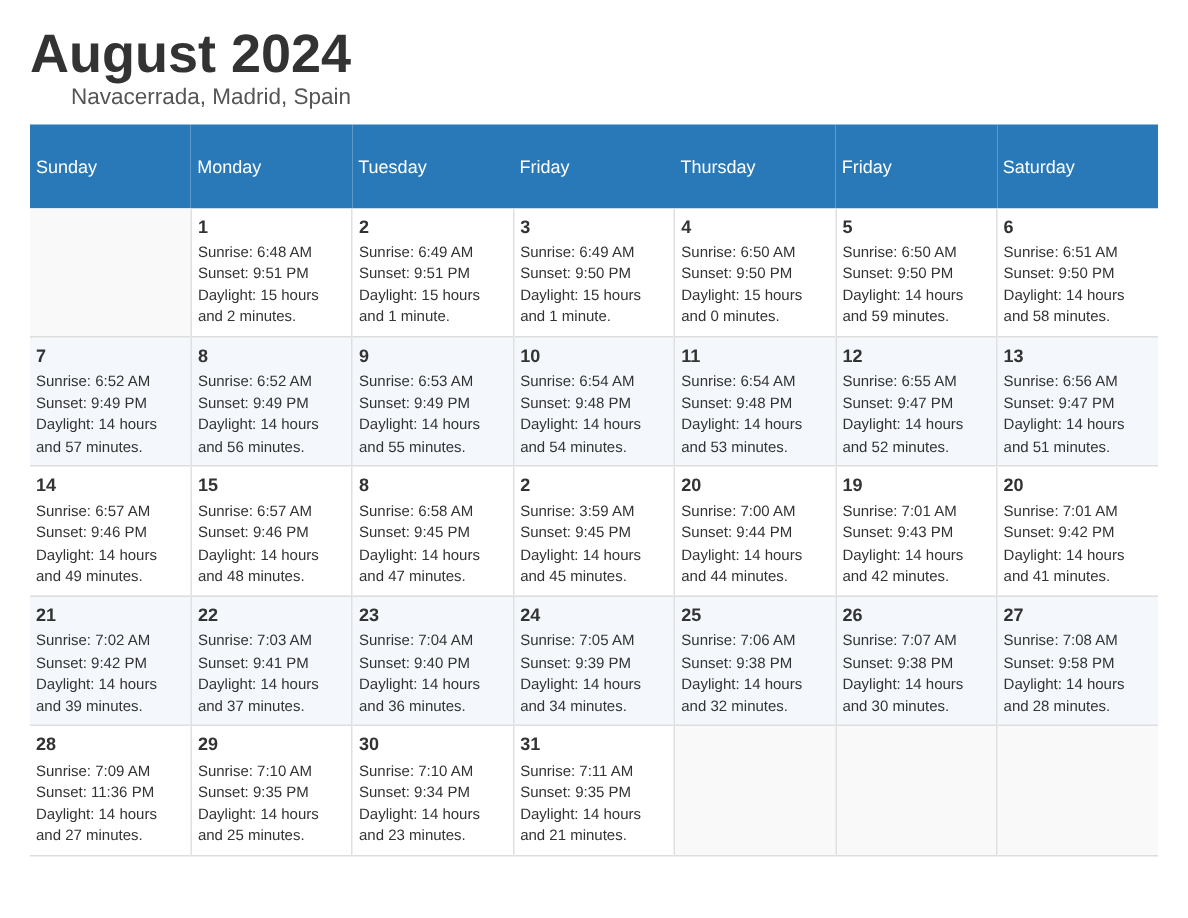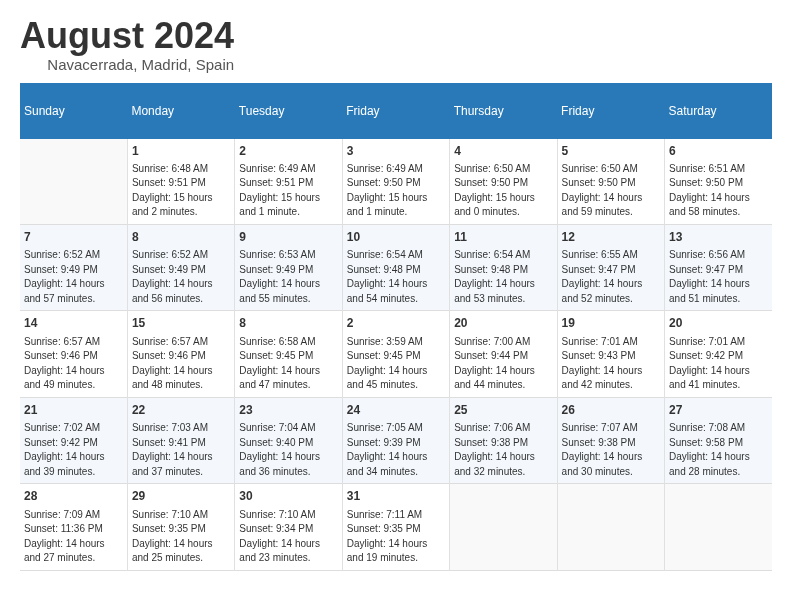--- a/index.html
+++ b/index.html
@@ -329,21 +329,21 @@
             <div class="cell-content">Sunrise: 7:10 AM</div>
             <div class="cell-content">Sunset: 9:34 PM</div>
             <div class="cell-content">Daylight: 14 hours</div>
             <div class="cell-content">and 23 minutes.</div>
           </td>
           <td>
             <span class="day-num">31</span>
             <div class="cell-content">Sunrise: 7:11 AM</div>
             <div class="cell-content">Sunset: 9:35 PM</div>
             <div class="cell-content">Daylight: 14 hours</div>
-            <div class="cell-content">and 19 minutes.</div>
+            <div class="cell-content">and 21 minutes.</div>
           </td>
           <td class="empty-cell"></td>
           <td class="empty-cell"></td>
           <td class="empty-cell"></td>
         </tr>
       </tbody>
   </table>
 </div>
 
 </body></html>

